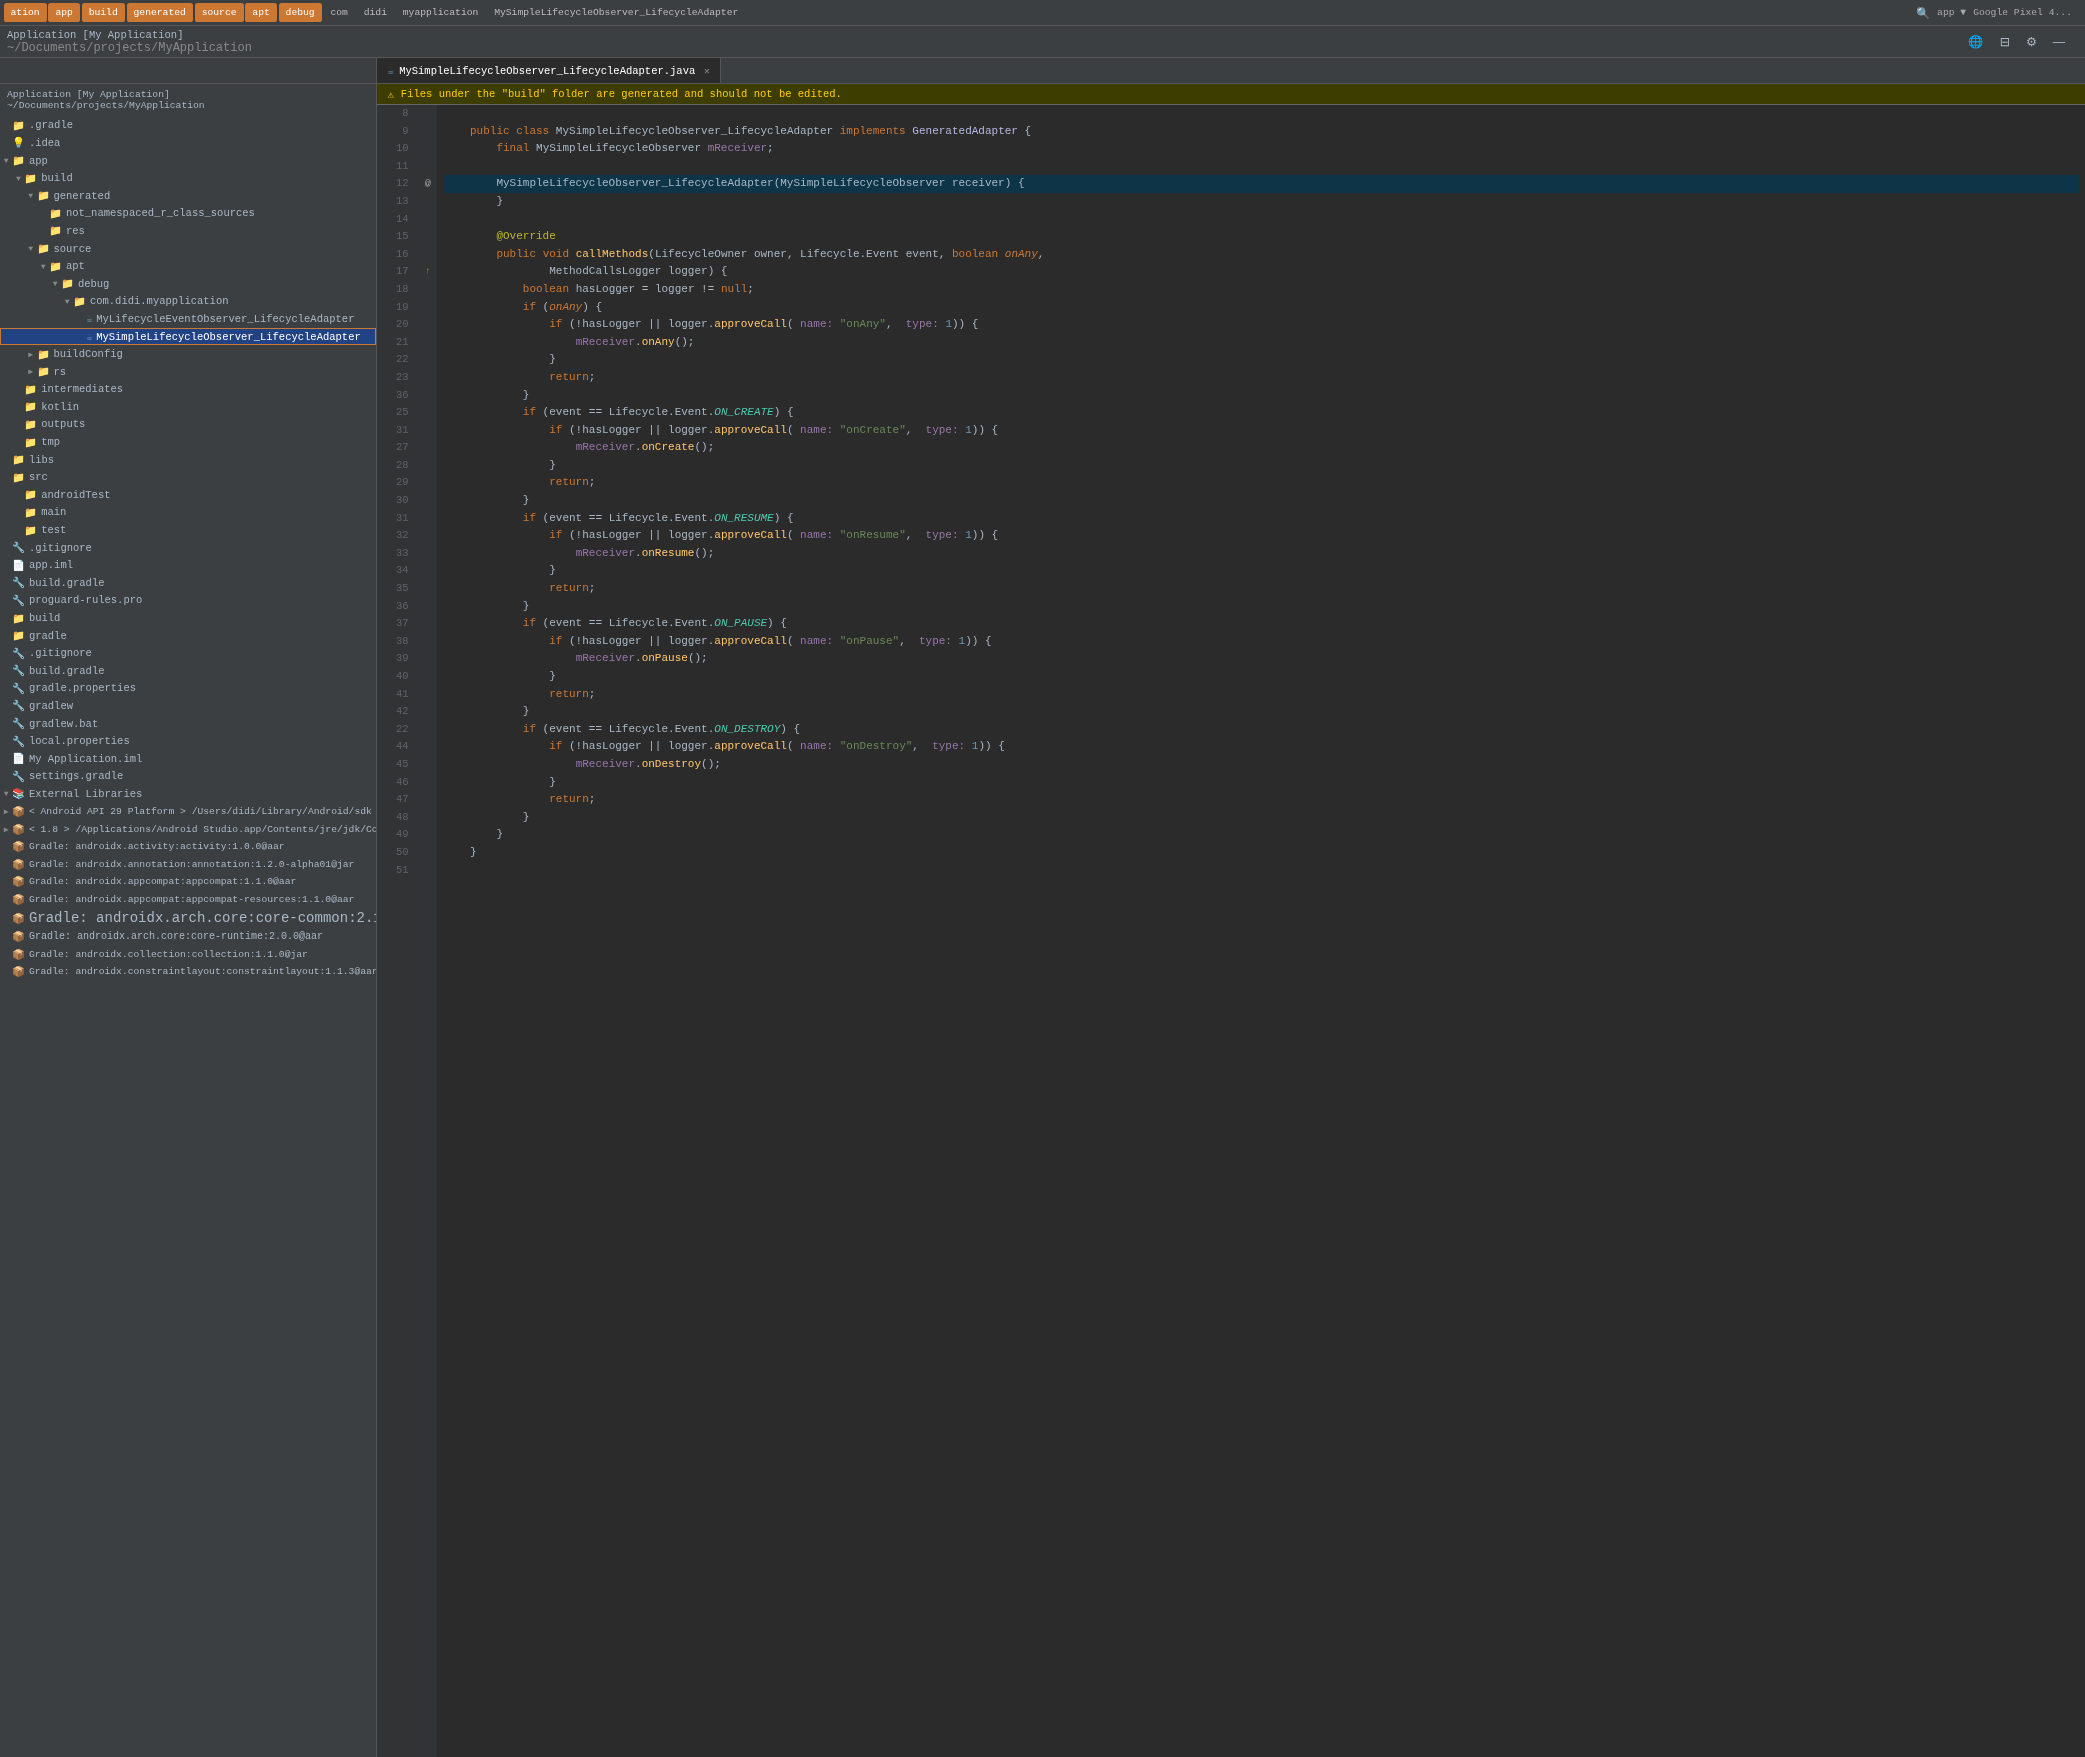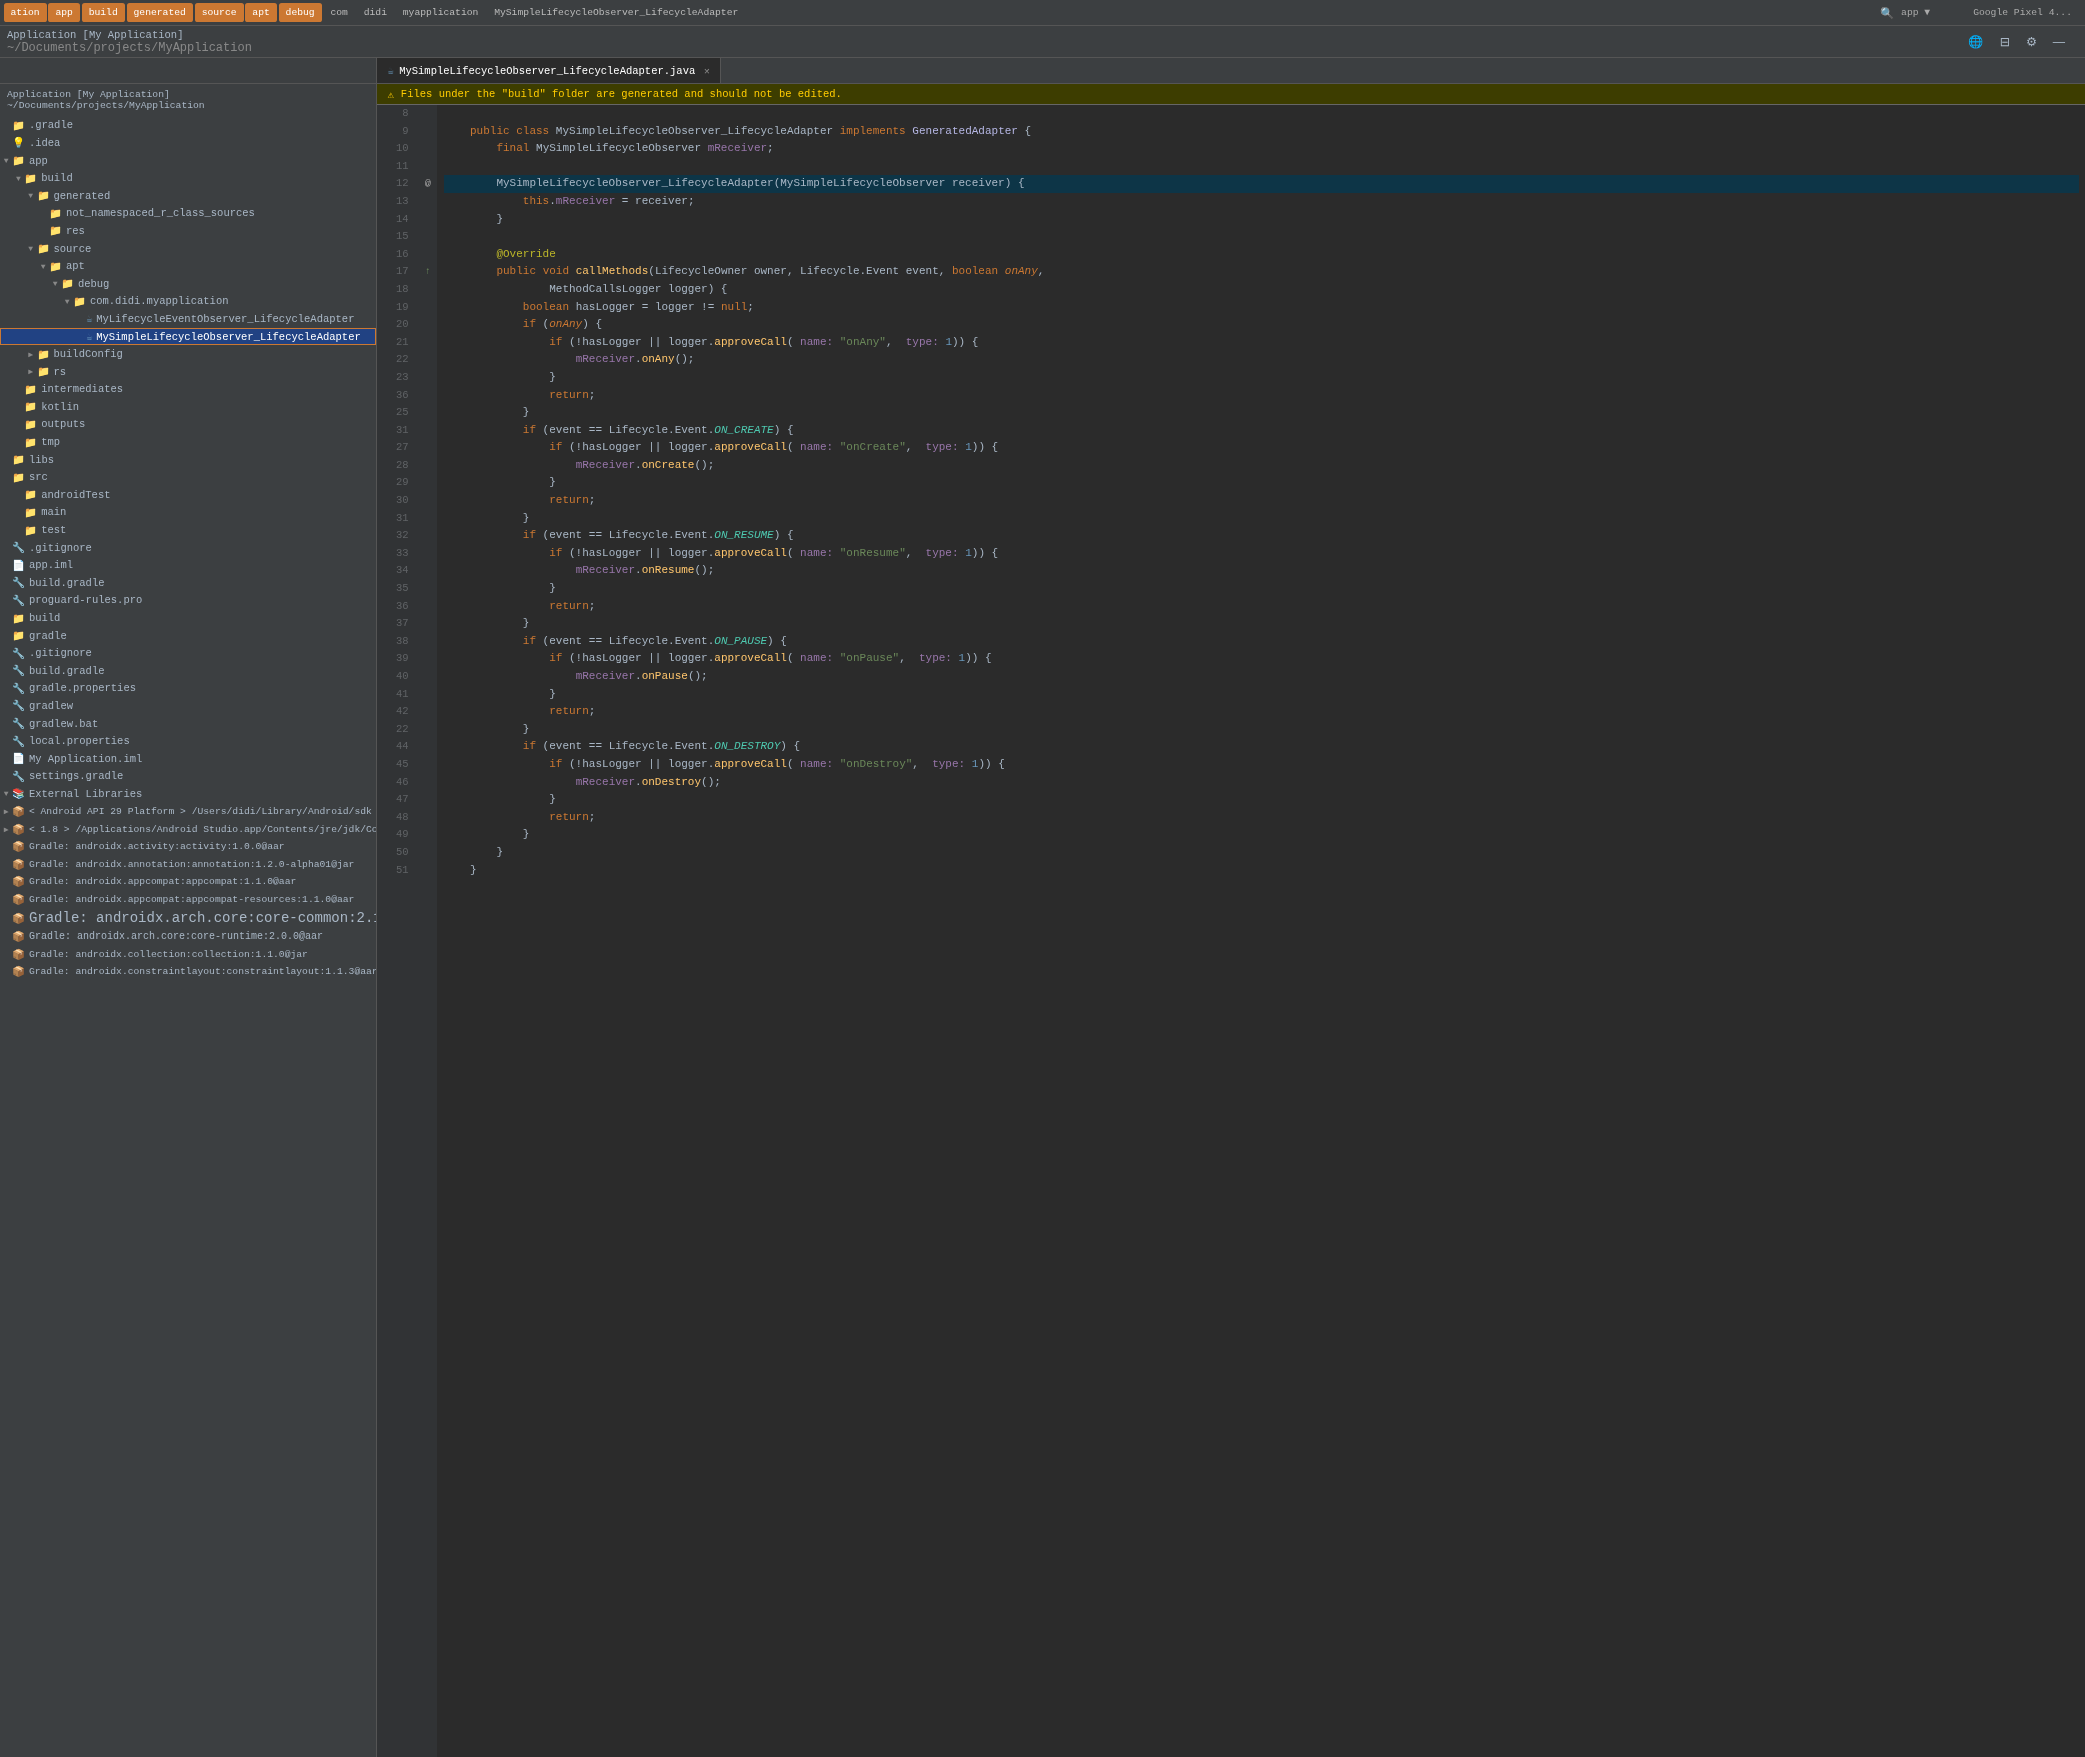--- a/index.html
+++ b/index.html
@@ -234,21 +234,21 @@
   <span class="top-tab orange">apt</span>
   <span class="top-tab orange">debug</span>
   <span class="top-tab">com</span>
   <span class="top-tab">didi</span>
   <span class="top-tab">myapplication</span>
   <span class="top-tab">MySimpleLifecycleObserver_LifecycleAdapter</span>
 
   <div style="margin-left:auto;display:flex;align-items:center;gap:7px;padding-right:10.5px;">
     <span style="color:#aaa;cursor:pointer;">🔍</span>
     <span style="color:#aaa;font-size:9.7px;">app ▼</span>
-    <span style="color:#aaa;font-size:9.7px;margin-left:36px;">Google Pixel 4...</span>
+    <span style="color:#aaa;font-size:9.7px;">Google Pixel 4...</span>
   </div>
 </div>
 
 <div class="toolbar-row">
   <div class="toolbar-left">
     <span style="font-size:10.5px;color:#a9b7c6;">
       <span>Application [My Application]</span>
       <span style="color:#888;font-size:12px;"> <span>~/Documents/projects/MyApplication</span></span>
     </span>
   </div>
@@ -676,21 +676,20 @@
         <div style="line-height:17.6px;height:17.6px;"></div>
         <div style="line-height:17.6px;height:17.6px;"></div>
       </div>
 
       <div class="code-lines">
         <div class="code-line">&nbsp;</div>
         <div class="code-line">    <span class="kw">public</span> <span class="kw">class</span> <span class="cls">MySimpleLifecycleObserver_LifecycleAdapter</span> <span class="kw">implements</span> <span class="interface">GeneratedAdapter</span> {</div>
         <div class="code-line">        <span class="kw">final</span> <span class="cls">MySimpleLifecycleObserver</span> <span style="color:#9876aa">mReceiver</span>;</div>
         <div class="code-line">&nbsp;</div>
         <div class="code-line highlighted-line">        <span class="cls">MySimpleLifecycleObserver_LifecycleAdapter</span>(<span class="cls">MySimpleLifecycleObserver</span> receiver) {</div>
-        <div class="code-line">            <span class="kw">this</span>.<span style="color:#9876aa">mReceiver</span> = <span style="color:#a9b7c6">receiver</span>;</div>
         <div class="code-line">        }</div>
         <div class="code-line">&nbsp;</div>
         <div class="code-line">        <span class="ann">@Override</span></div>
         <div class="code-line">        <span class="kw">public</span> <span class="kw">void</span> <span class="fn">callMethods</span>(<span class="cls">LifecycleOwner</span> owner, <span class="cls">Lifecycle.Event</span> event, <span class="kw">boolean</span> <span style="color:#cc7832;font-style:italic">onAny</span>,</div>
         <div class="code-line">                <span class="cls">MethodCallsLogger</span> logger) {</div>
         <div class="code-line">            <span class="kw">boolean</span> <span style="color:#a9b7c6">hasLogger</span> = <span style="color:#a9b7c6">logger</span> != <span class="kw">null</span>;</div>
         <div class="code-line">            <span class="kw">if</span> (<span style="color:#cc7832;font-style:italic">onAny</span>) {</div>
         <div class="code-line">                <span class="kw">if</span> (!<span style="color:#a9b7c6">hasLogger</span> || <span style="color:#a9b7c6">logger</span>.<span class="fn">approveCall</span>( <span style="color:#9876aa">name:</span> <span class="str">"onAny"</span>,  <span style="color:#9876aa">type:</span> <span class="num">1</span>)) {</div>
         <div class="code-line">                    <span style="color:#9876aa">mReceiver</span>.<span class="fn">onAny</span>();</div>
         <div class="code-line">                }</div>

